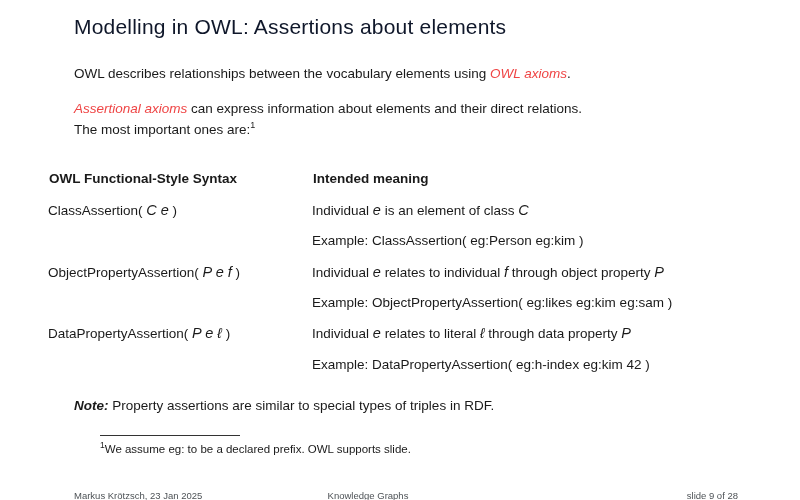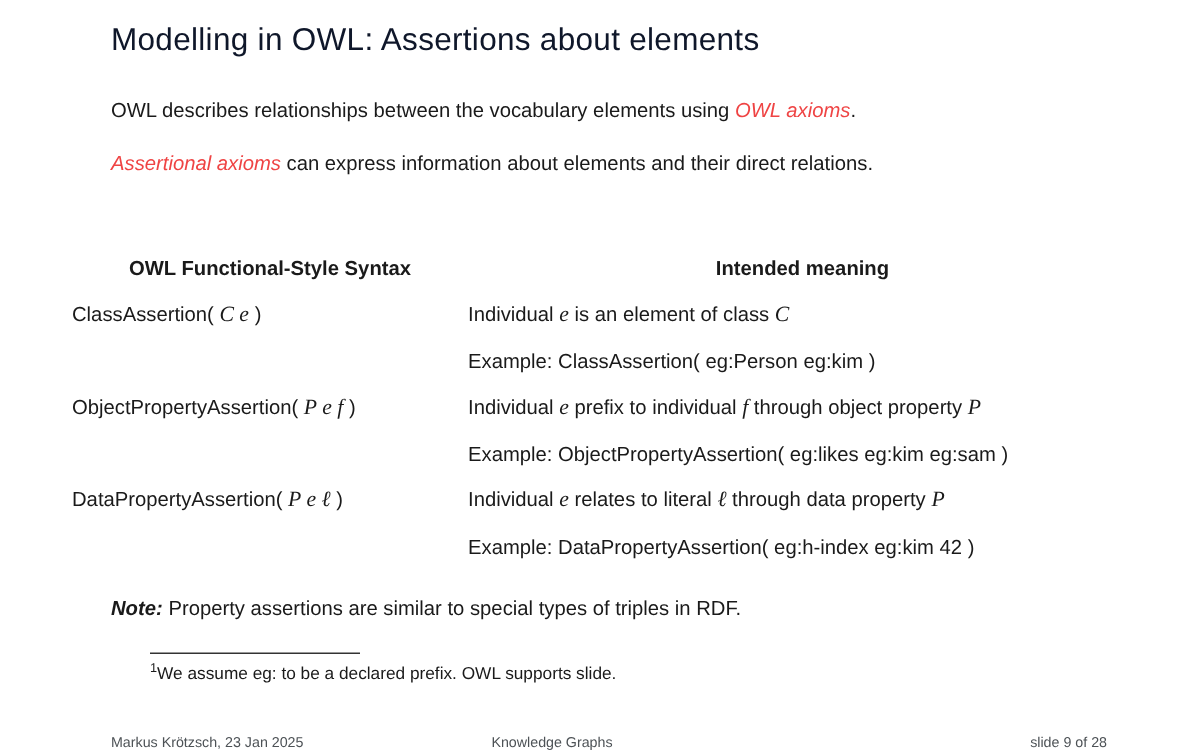--- a/index.html
+++ b/index.html
@@ -53,27 +53,27 @@
     border-collapse: collapse;
     font-size: 13.5px;
   }
   .tbl td {
     padding: 0 0 14px 0;
     vertical-align: top;
     line-height: 1.2;
   }
   .tbl .col1 { width: 262px; }
   .tbl th {
-    text-align: center;
+    text-align: left;
     font-weight: bold;
     font-size: 13.5px;
     padding-bottom: 16px;
   }
   .mi {
-    font-family: Liberation Serif, serif;
+    font-family: Liberation Sans, sans-serif;
     font-style: italic;
     font-size: 14.5px;
   }
   .note {
     position: absolute;
     left: 74px;
     top: 398px;
     font-size: 13.5px;
   }
   .note b { font-weight: bold; font-style: italic; }
@@ -127,20 +127,23 @@
   <div class="title">Modelling in OWL: Assertions about elements</div>
 
   <div class="para p1">
     <span>OWL describes relationships between the vocabulary elements using </span><span class="link-blue">OWL axioms</span><span>.</span>
   </div>
 
   <div class="para p2">
     <div>
       <span class="link-blue">Assertional axioms</span><span> can express information about elements and their direct relations.</span>
     </div>
+    <div>
+      <span>The most important ones are:</span><sup>1</sup>
+    </div>
   </div>
 
   <table class="tbl">
     <thead>
       <tr>
         <th class="col1">OWL Functional-Style Syntax</th>
         <th>Intended meaning</th>
       </tr>
     </thead>
     <tbody>
@@ -154,21 +157,21 @@
       </tr>
       <tr>
         <td class="col1"></td>
         <td>Example: ClassAssertion( eg:Person eg:kim )</td>
       </tr>
       <tr>
         <td class="col1">
           <span>ObjectPropertyAssertion( </span><span class="mi">P e f</span><span> )</span>
         </td>
         <td>
-          <span>Individual </span><span class="mi">e</span><span> prefix to individual </span><span class="mi">f</span><span> through object property </span><span class="mi">P</span>
+          <span>Individual </span><span class="mi">e</span><span> relates to individual </span><span class="mi">f</span><span> through object property </span><span class="mi">P</span>
         </td>
       </tr>
       <tr>
         <td class="col1"></td>
         <td>Example: ObjectPropertyAssertion( eg:likes eg:kim eg:sam )</td>
       </tr>
       <tr>
         <td class="col1">
           <span>DataPropertyAssertion( </span><span class="mi">P e ℓ</span><span> )</span>
         </td>

